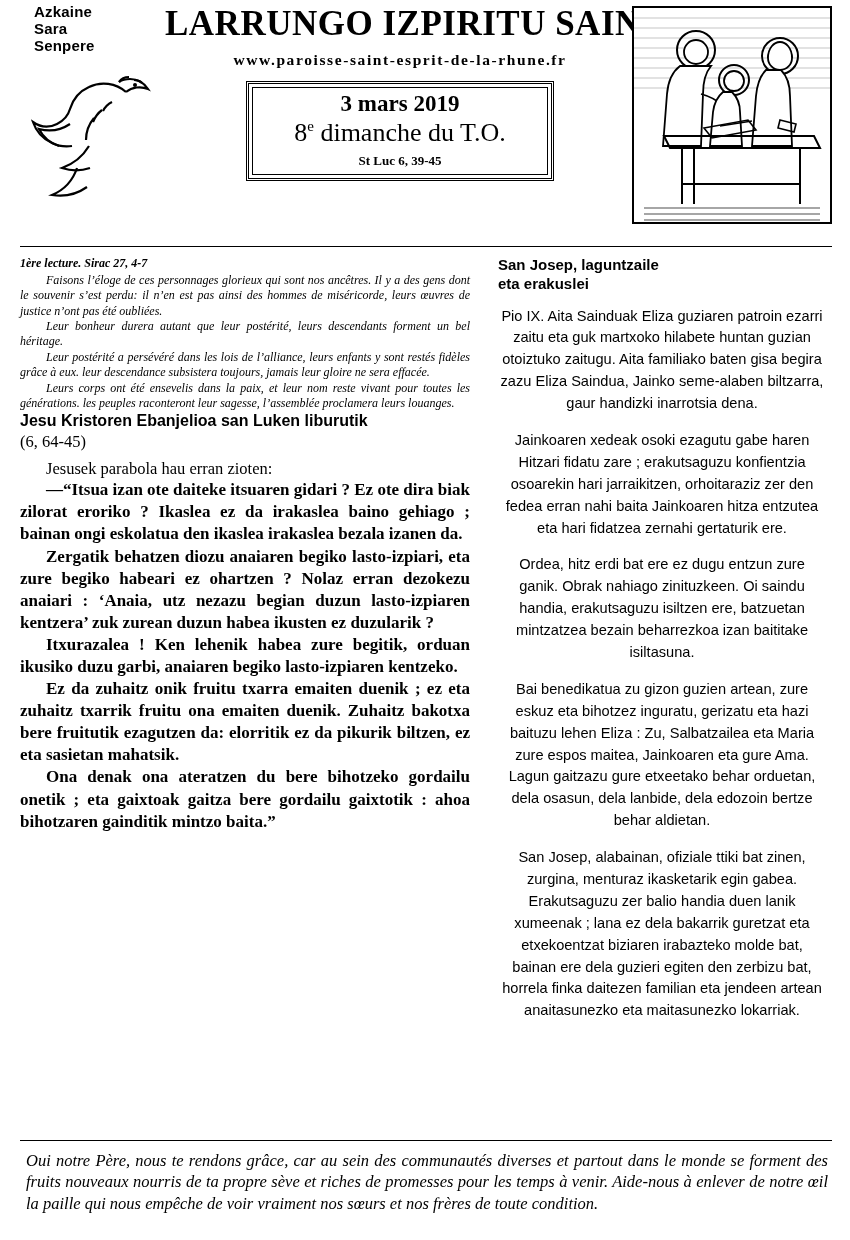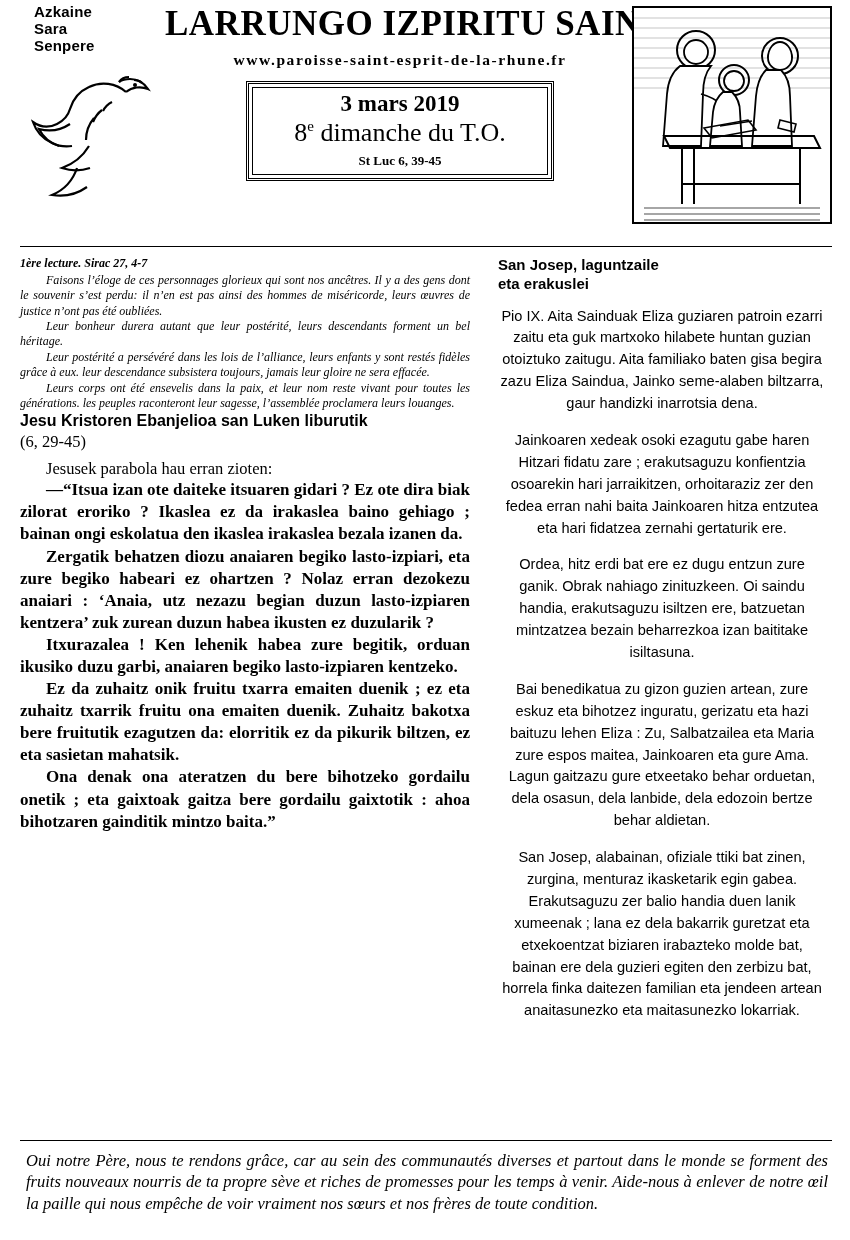--- a/index.html
+++ b/index.html
@@ -313,21 +313,21 @@
   <div class="col-left">
     <div class="reading-head">1ère lecture. Sirac 27, 4-7</div>
     <div class="reading-body" id="reading-body">
         <p>Faisons l’éloge de ces personnages glorieux qui sont nos ancêtres. Il y a des gens dont le souvenir s’est perdu: il n’en est pas ainsi des hommes de miséricorde, leurs œuvres de justice n’ont pas été oubliées.</p>
         <p>Leur bonheur durera autant que leur postérité, leurs descendants forment un bel héritage.</p>
         <p>Leur postérité a persévéré dans les lois de l’alliance, leurs enfants y sont restés fidèles grâce à eux. leur descendance subsistera toujours, jamais leur gloire ne sera effacée.</p>
         <p>Leurs corps ont été ensevelis dans la paix, et leur nom reste vivant pour toutes les générations. les peuples raconteront leur sagesse, l’assemblée proclamera leurs louanges.</p>
       </div>
 
     <div class="gospel-head">Jesu Kristoren Ebanjelioa san Luken liburutik</div>
-    <div class="gospel-ref">(6, 29-45)</div>
+    <div class="gospel-ref">(6, 64-45)</div>
     <div class="gospel-intro">Jesusek parabola hau erran zioten:</div>
     <div class="gospel-body" id="gospel-body">
         <p>—“Itsua izan ote daiteke itsuaren gidari ? Ez ote dira biak zilorat eroriko ? Ikaslea ez da irakaslea baino gehiago ; bainan ongi eskolatua den ikaslea irakaslea bezala izanen da.</p>
         <p>Zergatik behatzen diozu anaiaren begiko lasto-izpiari, eta zure begiko habeari ez ohartzen ? Nolaz erran dezokezu anaiari : ‘Anaia, utz nezazu begian duzun lasto-izpiaren kentzera’ zuk zurean duzun habea ikusten ez duzularik ?</p>
         <p>Itxurazalea ! Ken lehenik habea zure begitik, orduan ikusiko duzu garbi, anaiaren begiko lasto-izpiaren kentzeko.</p>
         <p>Ez da zuhaitz onik fruitu txarra emaiten duenik ; ez eta zuhaitz txarrik fruitu ona emaiten duenik. Zuhaitz bakotxa bere fruitutik ezagutzen da: elorritik ez da pikurik biltzen, ez eta sasietan mahatsik.</p>
         <p>Ona denak ona ateratzen du bere bihotzeko gordailu onetik ; eta gaixtoak gaitza bere gordailu gaixtotik : ahoa bihotzaren gainditik mintzo baita.”</p>
       </div>
   </div>
 

